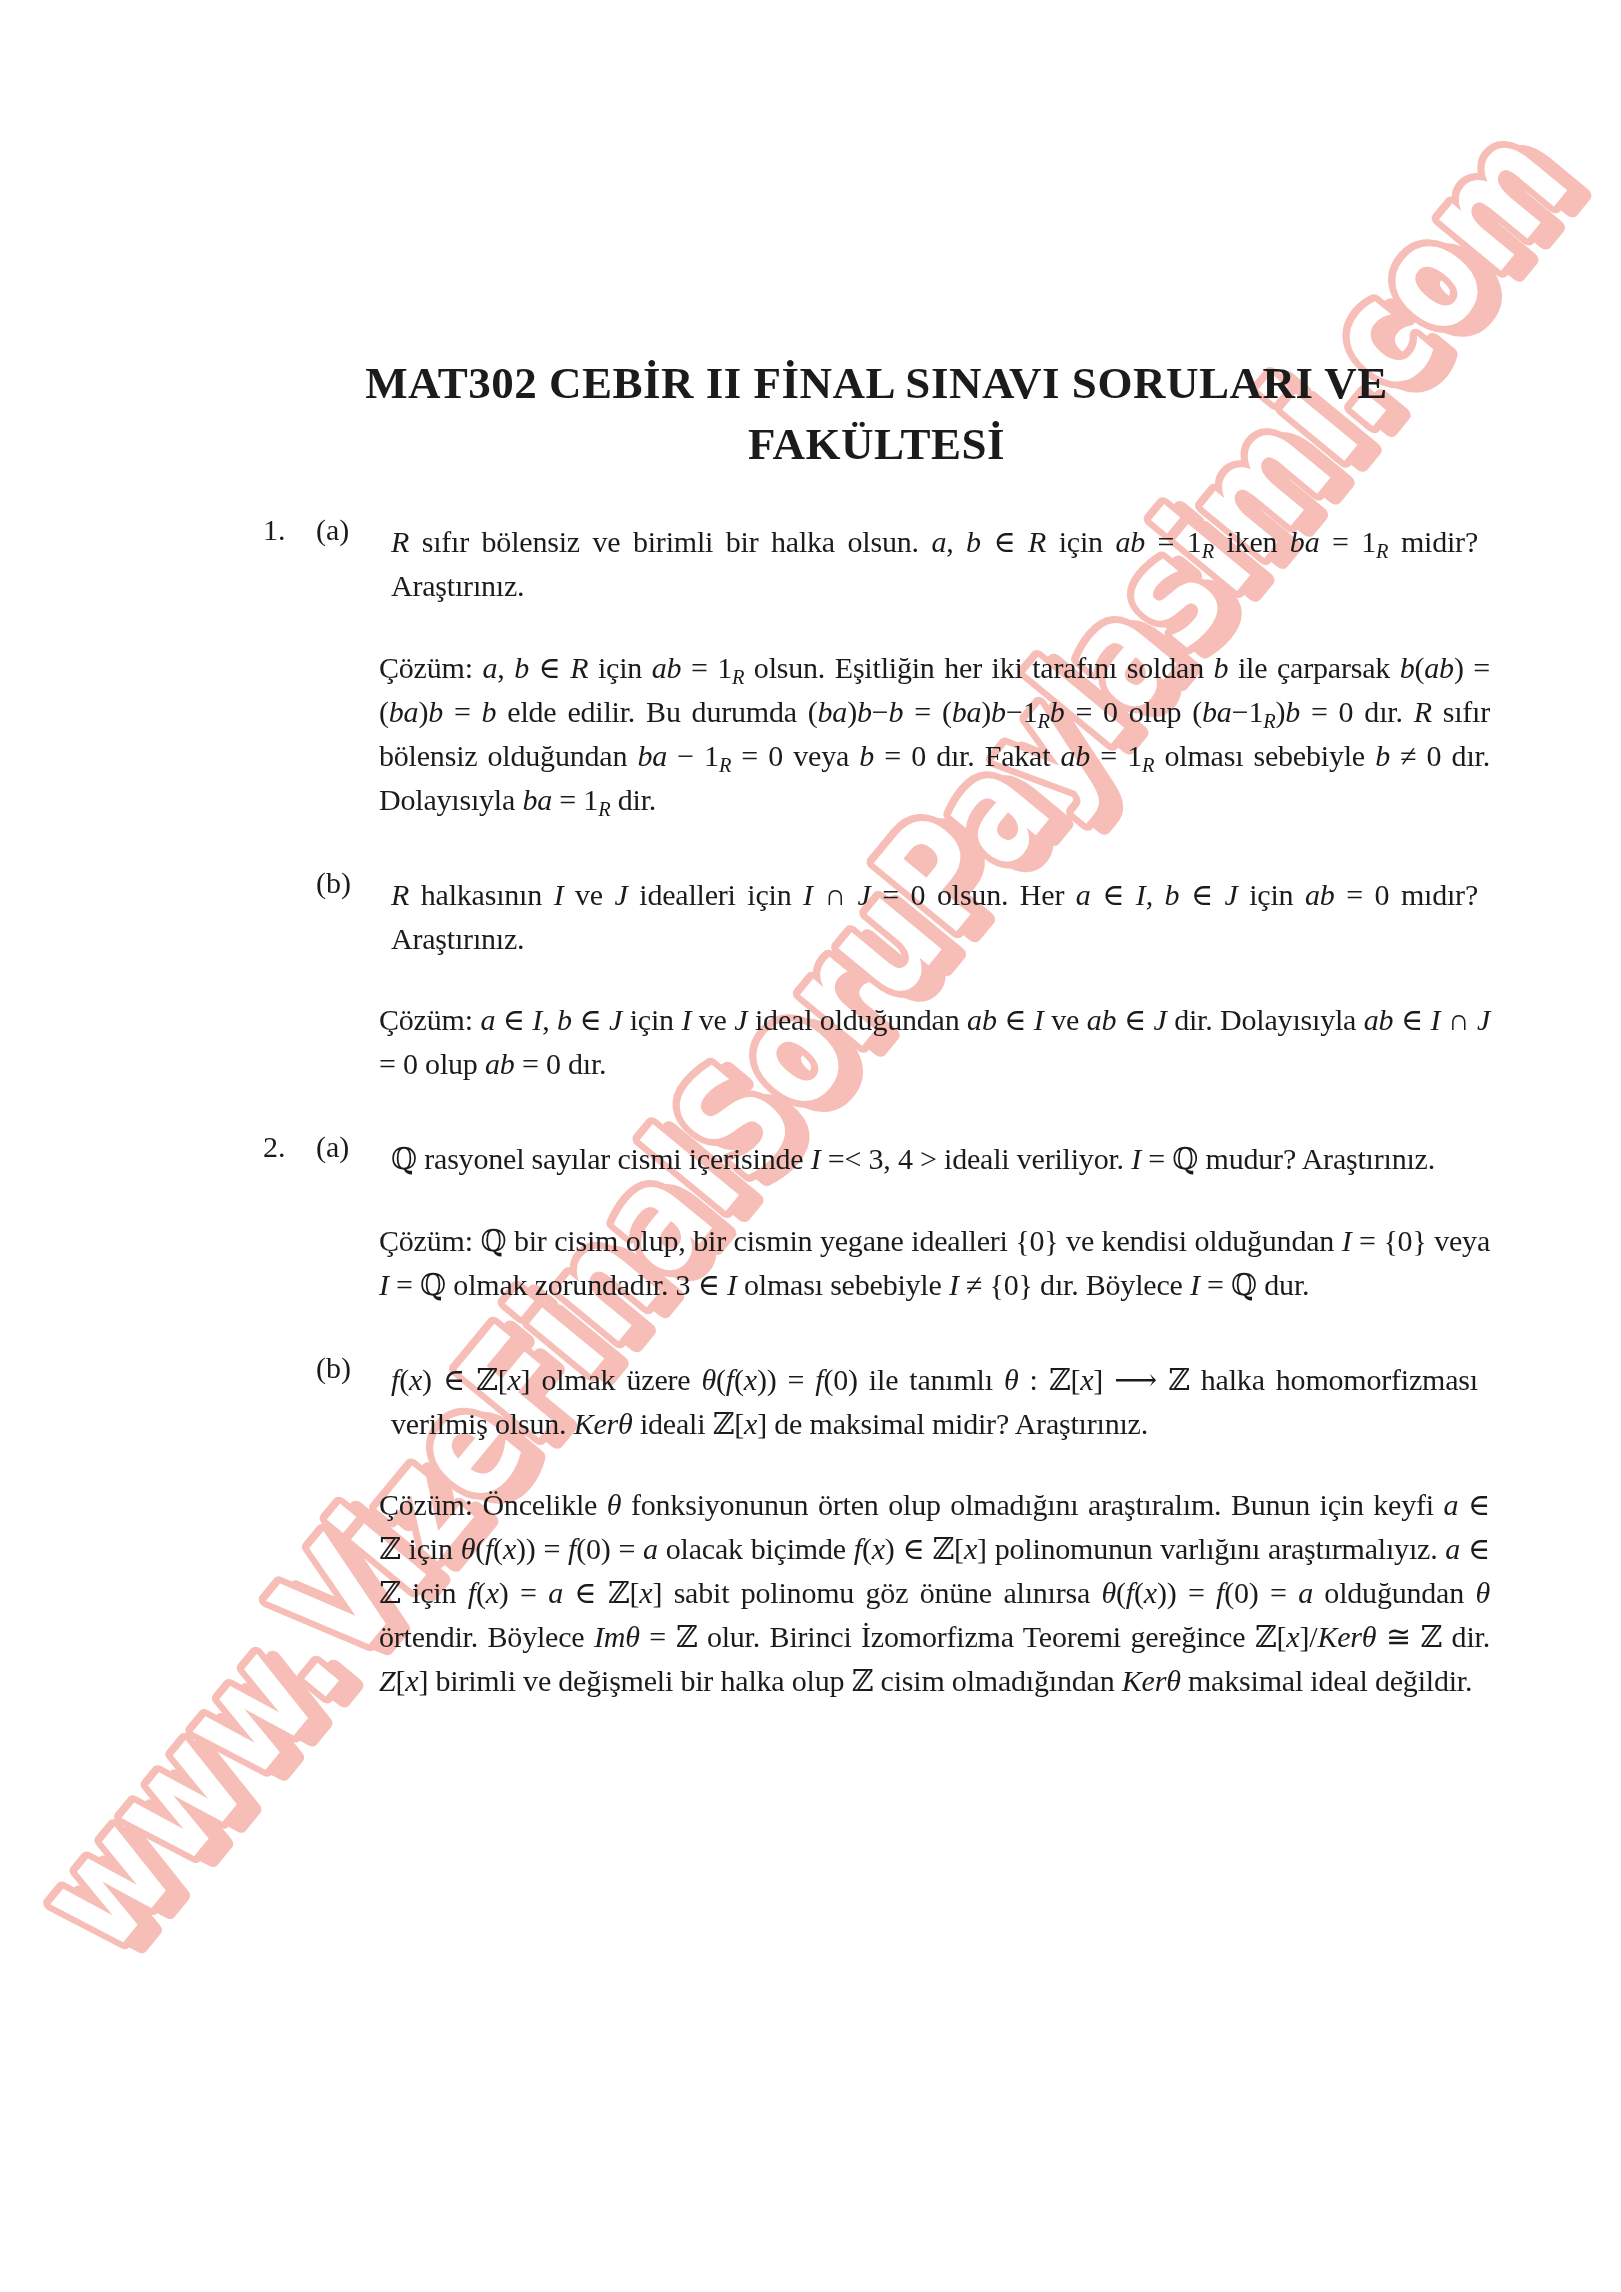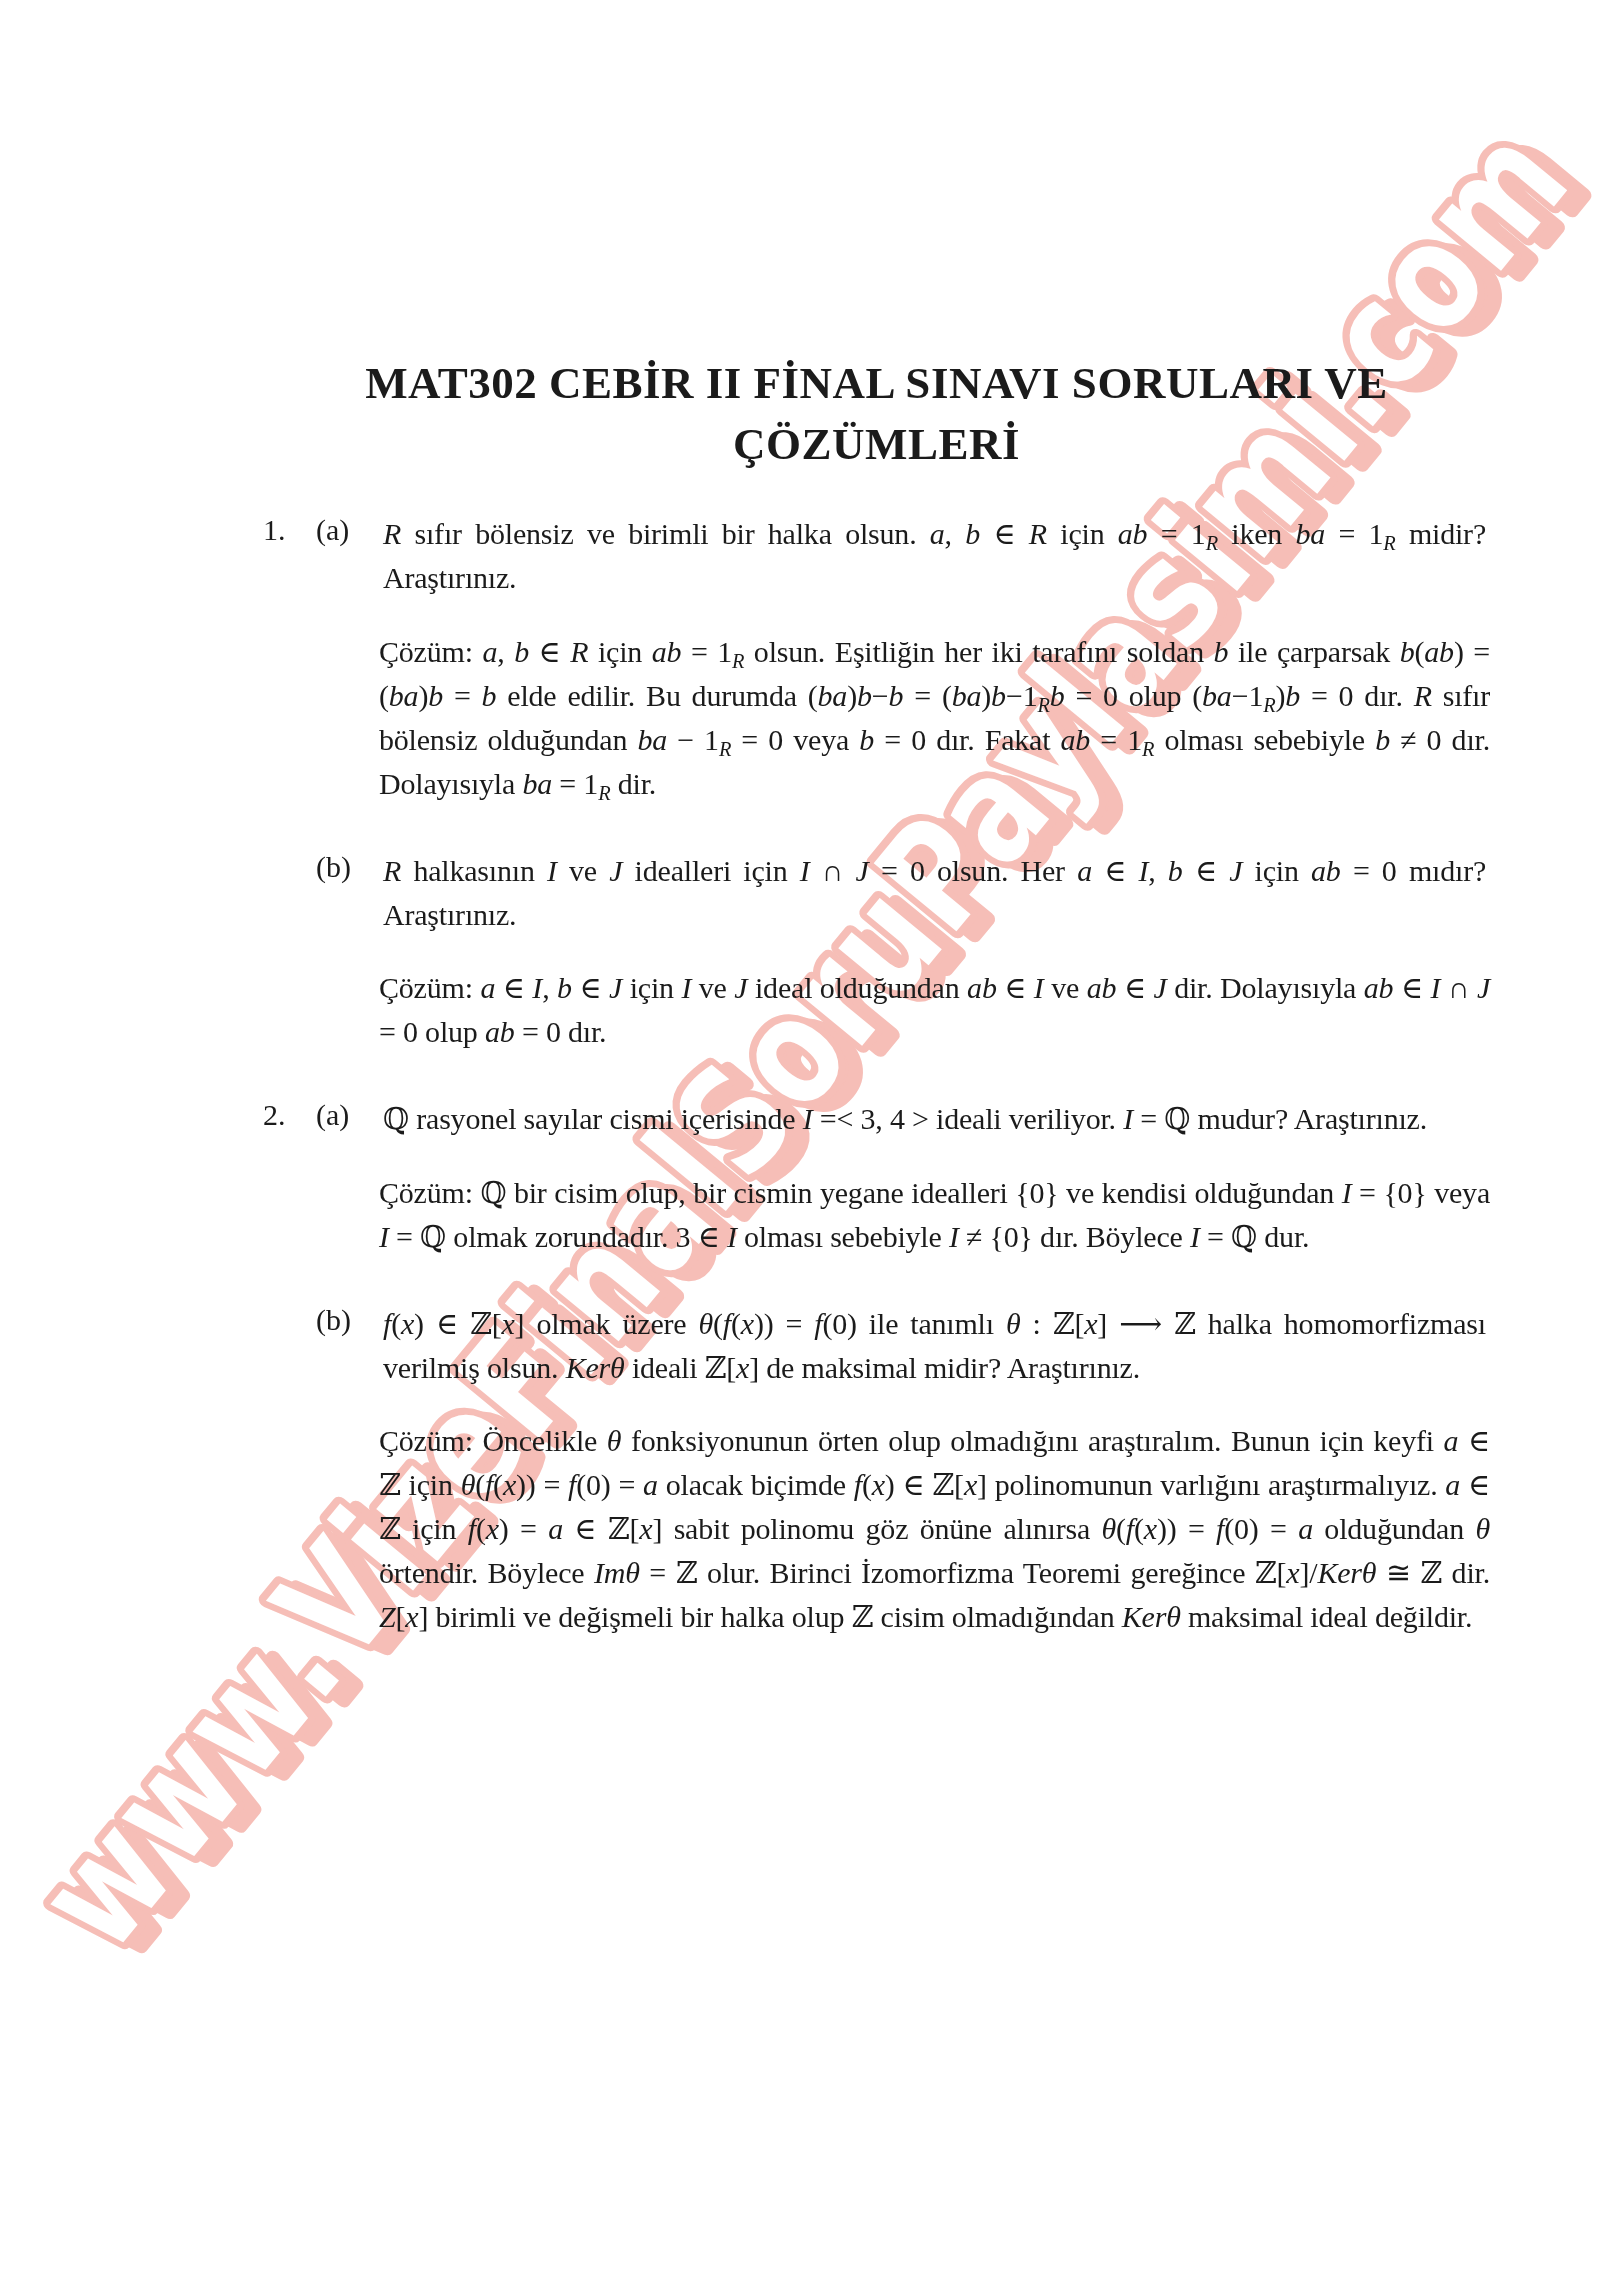--- a/index.html
+++ b/index.html
@@ -69,21 +69,21 @@
     display: grid;
     grid-template-columns: 53px 63px 1fr;
     margin: 0 0 25.5px 0;
   }
   .qrow.big-gap { margin-top: 15.7px; }
   .qnum, .qletter {
     font-size: 30px;
     line-height: 44px;
   }
   .qtext {
-    margin: 4px;
+    margin: 12px;
     font-size: 30px;
     line-height: 44px;
     text-align: justify;
     letter-spacing: -0.2px;
   }
   .srow {
     margin: 0 0 39px 116px;
   }
   .stext {
     margin: 0;
@@ -109,21 +109,21 @@
     <g transform="translate(112,1998) rotate(-50.5)">
       <text class="wm wm-shadow" x="8" y="16" textLength="2350" lengthAdjust="spacingAndGlyphs">www.VizeFinalSoruPaylasimi.com</text>
       <text class="wm wm-main" x="0" y="0" textLength="2350" lengthAdjust="spacingAndGlyphs">www.VizeFinalSoruPaylasimi.com</text>
     </g>
   </svg>
 
   <div class="content">
 
     <h1 class="title">
       <span class="title-line">MAT302 CEBİR II FİNAL SINAVI SORULARI VE</span>
-      <span class="title-line">ÇÖZÜMLERİ</span>
+      <span class="title-line">FAKÜLTESİ</span>
     </h1>
 
     <div class="qrow">
       <span class="qnum">1.</span>
       <span class="qletter">(a)</span>
       <p class="qtext"><i>R</i> sıfır bölensiz ve birimli bir halka olsun. <i>a</i>, <i>b</i> ∈ <i>R</i> için <i>ab</i> = 1<sub><i>R</i></sub> iken <i>ba</i> = 1<sub><i>R</i></sub> midir? Araştırınız.</p>
     </div>
     <div class="srow">
       <p class="stext"><b>Çözüm</b>: <i>a</i>, <i>b</i> ∈ <i>R</i> için <i>ab</i> = 1<sub><i>R</i></sub> olsun. Eşitliğin her iki tarafını soldan <i>b</i> ile çarparsak <i>b</i>(<i>ab</i>) = (<i>ba</i>)<i>b</i> = <i>b</i> elde edilir. Bu durumda (<i>ba</i>)<i>b</i>−<i>b</i> = (<i>ba</i>)<i>b</i>−1<sub><i>R</i></sub><i>b</i> = 0 olup (<i>ba</i>−1<sub><i>R</i></sub>)<i>b</i> = 0 dır. <i>R</i> sıfır bölensiz olduğundan <i>ba</i> − 1<sub><i>R</i></sub> = 0 veya <i>b</i> = 0 dır. Fakat <i>ab</i> = 1<sub><i>R</i></sub> olması sebebiyle <i>b</i> ≠ 0 dır. Dolayısıyla <i>ba</i> = 1<sub><i>R</i></sub> dir.</p>
     </div>

